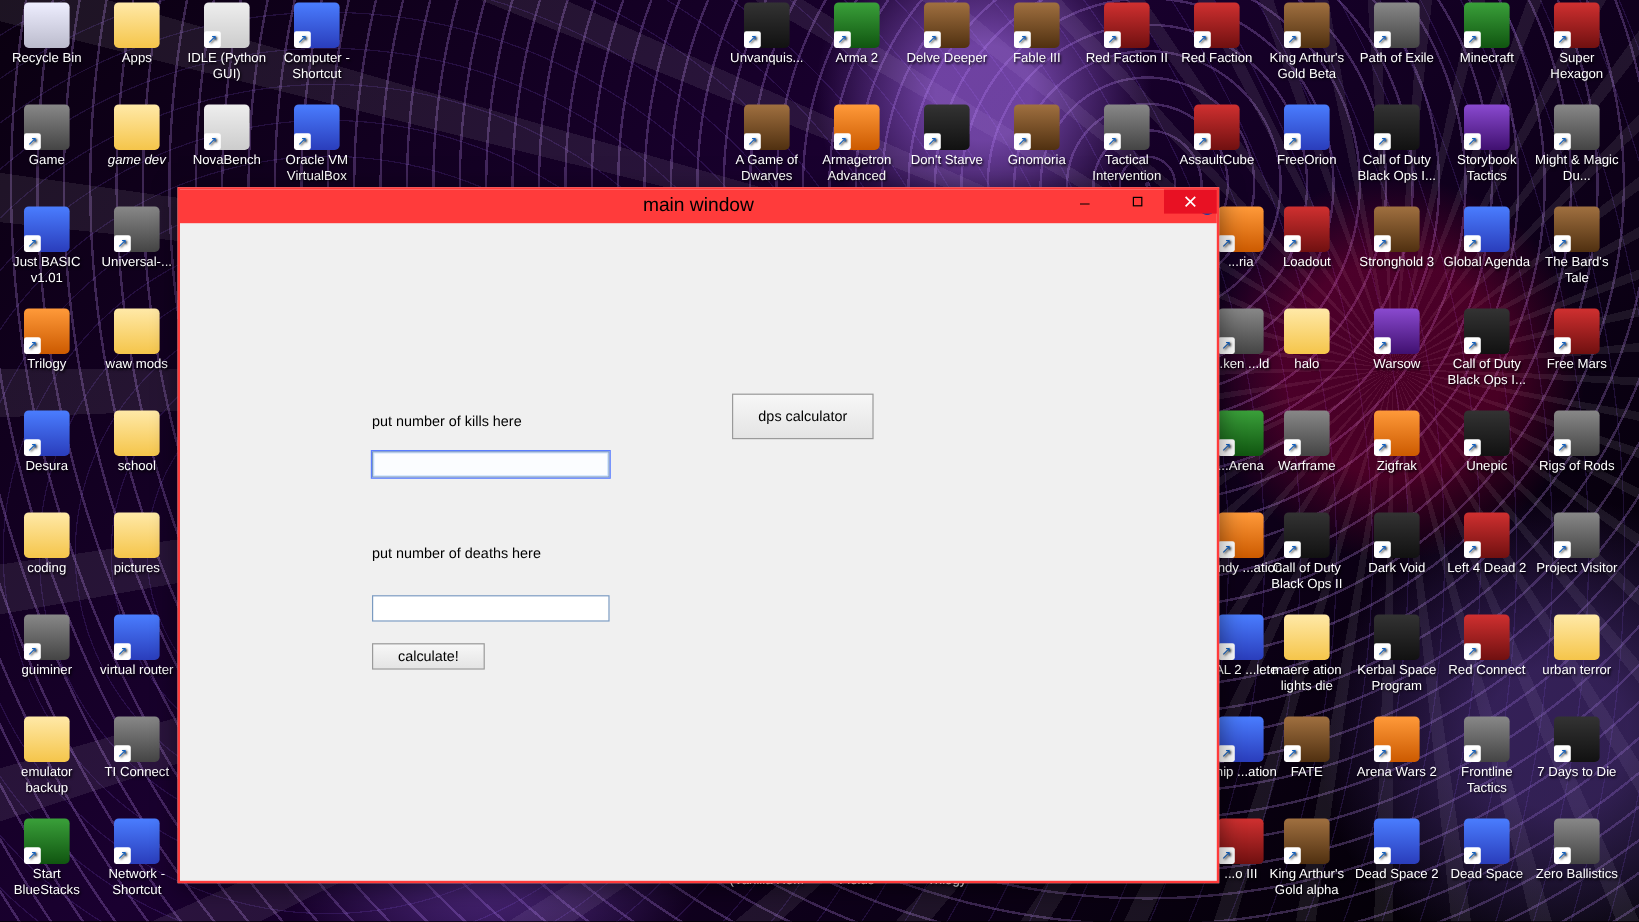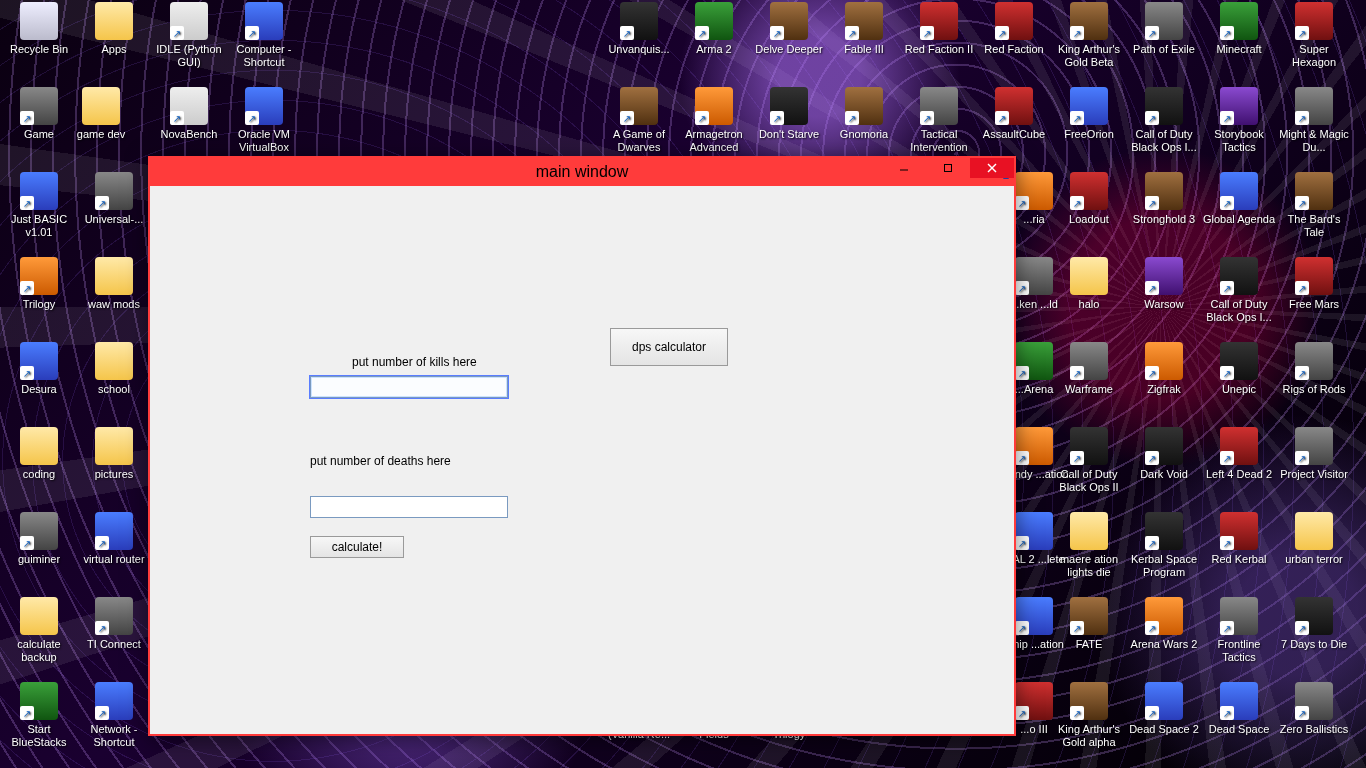--- a/index.html
+++ b/index.html
@@ -182,21 +182,21 @@
         <span class="shortcut-arrow">↗</span>
       </div>
       <div>Computer - Shortcut</div>
     </div>
     <div class="icon" style="left: 2px; top: 87px;">
       <div class="glyph gray">
         <span class="shortcut-arrow">↗</span>
       </div>
       <div>Game</div>
     </div>
-    <div class="icon" style="left: 64px; top: 87px;">
+    <div class="icon" style="left: 77px; top: 87px; font-style: italic;">
       <div class="glyph folder"></div>
       <div>game dev</div>
     </div>
     <div class="icon" style="left: 152px; top: 87px;">
       <div class="glyph file">
         <span class="shortcut-arrow">↗</span>
       </div>
       <div>NovaBench</div>
     </div>
     <div class="icon" style="left: 227px; top: 87px;">
@@ -252,21 +252,21 @@
       <div>guiminer</div>
     </div>
     <div class="icon" style="left: 77px; top: 512px;">
       <div class="glyph app">
         <span class="shortcut-arrow">↗</span>
       </div>
       <div>virtual router</div>
     </div>
     <div class="icon" style="left: 2px; top: 597px;">
       <div class="glyph folder"></div>
-      <div>calculate backup</div>
+      <div>emulator backup</div>
     </div>
     <div class="icon" style="left: 77px; top: 597px;">
       <div class="glyph gray">
         <span class="shortcut-arrow">↗</span>
       </div>
       <div>TI Connect</div>
     </div>
     <div class="icon" style="left: 2px; top: 682px;">
       <div class="glyph green">
         <span class="shortcut-arrow">↗</span>
@@ -530,21 +530,21 @@
     <div class="icon" style="left: 1127px; top: 512px;">
       <div class="glyph game">
         <span class="shortcut-arrow">↗</span>
       </div>
       <div>Kerbal Space Program</div>
     </div>
     <div class="icon" style="left: 1202px; top: 512px;">
       <div class="glyph red">
         <span class="shortcut-arrow">↗</span>
       </div>
-      <div>Red Kerbal</div>
+      <div>Red Connect</div>
     </div>
     <div class="icon" style="left: 1277px; top: 512px;">
       <div class="glyph folder"></div>
       <div>urban terror</div>
     </div>
     <div class="icon" style="left: 997px; top: 597px;">
       <div class="glyph app">
         <span class="shortcut-arrow">↗</span>
       </div>
       <div>...hip ...ation</div>
@@ -634,21 +634,21 @@
             <line x1="1" y1="1" x2="9" y2="9" stroke="#fff" stroke-width="1.4"></line>
             <line x1="9" y1="1" x2="1" y2="9" stroke="#fff" stroke-width="1.4"></line>
           </svg>
       </div>
     </div>
   </div>
   <div class="client">
 
     <button class="btn" style="position:absolute; left:458px; top:140px; width:118px; height:38px;">dps calculator</button>
 
-    <label style="position:absolute; left:158px; top:167px;margin-left:42px;">put number of kills here</label>
+    <label style="position:absolute; left:158px; top:156px;">put number of kills here</label>
 
     <input class="txt focus" style="position: absolute; left: 158px; top: 188px;" type="text" value="">
 
     <label style="position:absolute; left:158px; top:266px;">put number of deaths here</label>
 
     <input class="txt" style="position: absolute; left: 158px; top: 308px;" type="text" value="">
 
     <button class="btn" style="position:absolute; left:158px; top:348px; width:94px; height:22px;">calculate!</button>
 
   </div>

